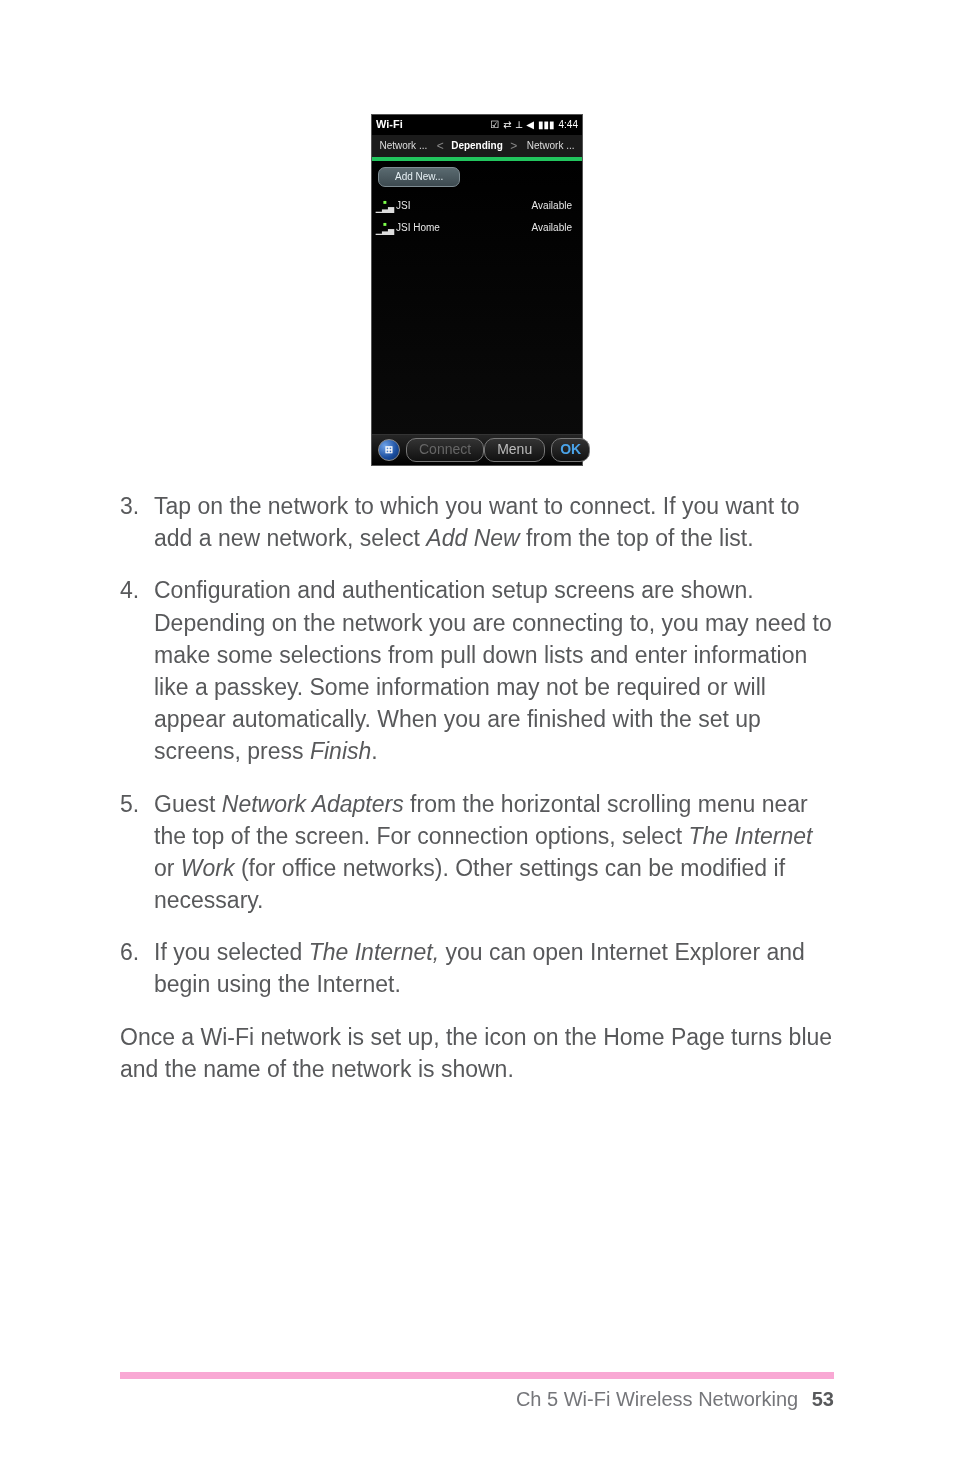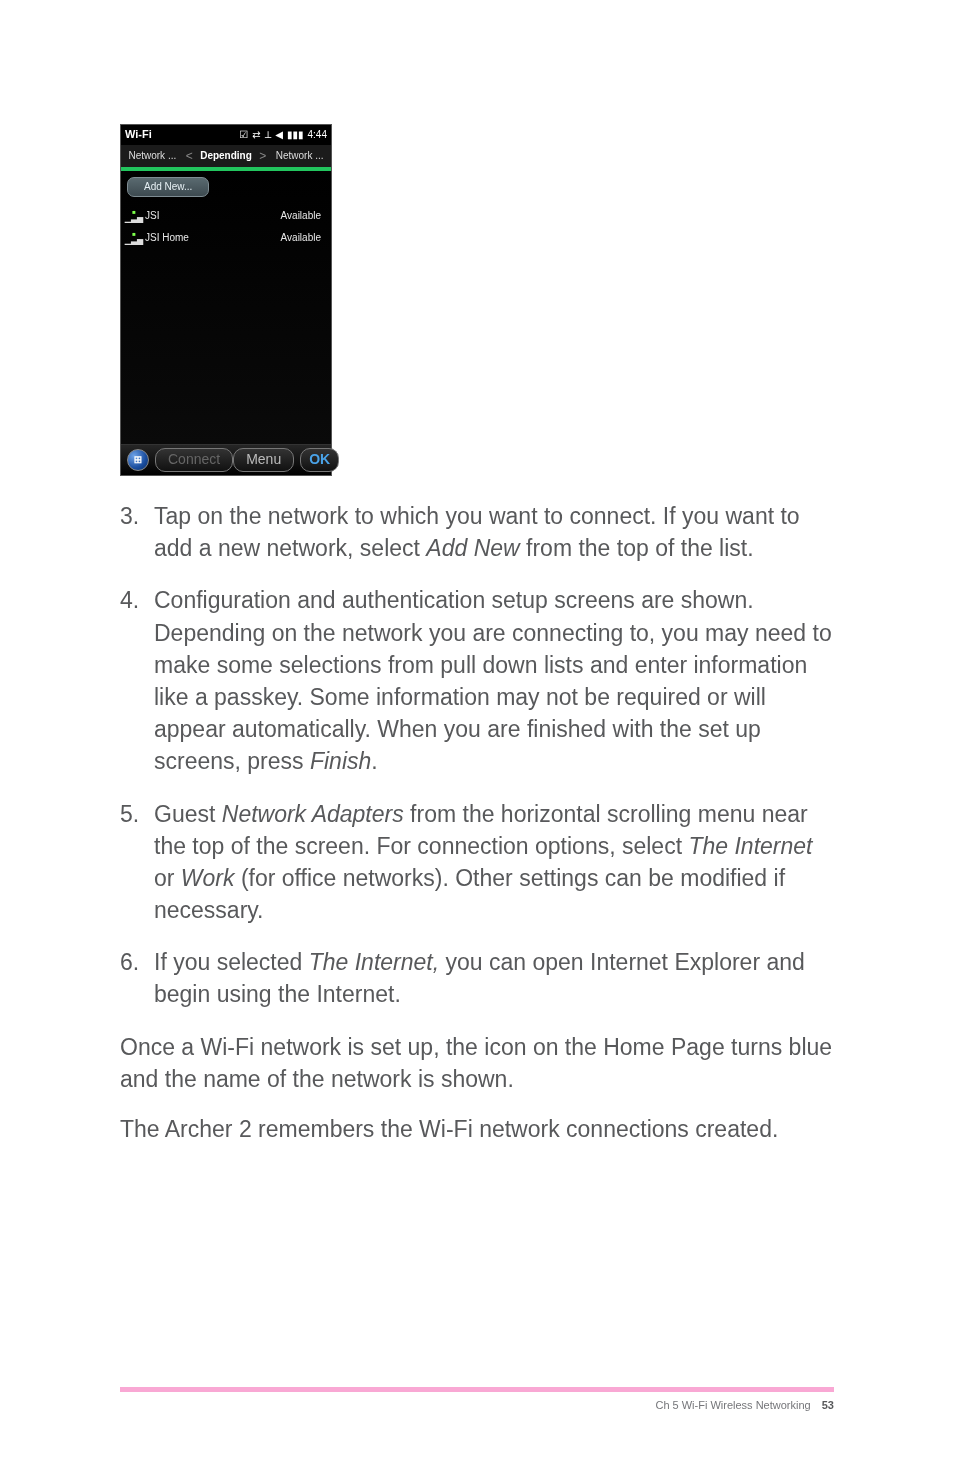--- a/index.html
+++ b/index.html
@@ -19,21 +19,22 @@
     line-height: 1.4;
   }
   .body-text {
     margin: 0 0 18px 0;
   }
   .italic {
     font-style: italic;
   }
   .screenshot-wrap {
     display: flex;
-    margin: 24px 0 24px 0;
+    justify-content: center;
+    margin: 14px 0 24px 0;
   }
   
   .phone {
     width: 210px;
     height: 350px;
     background: #000;
     border: 1px solid #555;
     display: flex;
     flex-direction: column;
     font-size: 11px;
@@ -176,24 +177,24 @@
   }
   ol.steps > li .txt {
     flex: 1;
   }
 
   .footer {
     position: absolute;
     bottom: 62px;
     left: 120px;
     right: 120px;
-    border-top: 5px solid #f9a8d4;
+    border-top: 7px solid #f9a8d4;
     padding-top: 6px;
     text-align: right;
-    font-size: 11px;
+    font-size: 20px;
     color: #75767a;
   }
   .footer .pnum {
     font-weight: bold;
     color: #58595b;
     margin-left: 8px;
   }
 </style>
 </head>
 <body>
@@ -268,20 +269,19 @@
         <div class="num">5.</div>
         <div class="txt"><span>Guest </span><span class="italic">Network Adapters</span><span> from the horizontal scrolling menu near the top of the screen. For connection options, select </span><span class="italic">The Internet</span><span> or </span><span class="italic">Work</span><span> (for office networks). Other settings can be modified if necessary.</span></div>
       </li>
       <li>
         <div class="num">6.</div>
         <div class="txt"><span>If you selected </span><span class="italic">The Internet,</span><span> you can open Internet Explorer and begin using the Internet.</span></div>
       </li>
     </ol>
 
   <p class="body-text">Once a Wi-Fi network is set up, the icon on the Home Page turns blue and the name of the network is shown.</p>
-  <p class="body-text">The Archer 2 remembers the Wi-Fi network connections created.</p>
 
   <div class="footer">
     <span>Ch 5   Wi-Fi Wireless Networking</span>
     <span class="pnum">53</span>
   </div>
 
 </div>
 
 </body></html>

